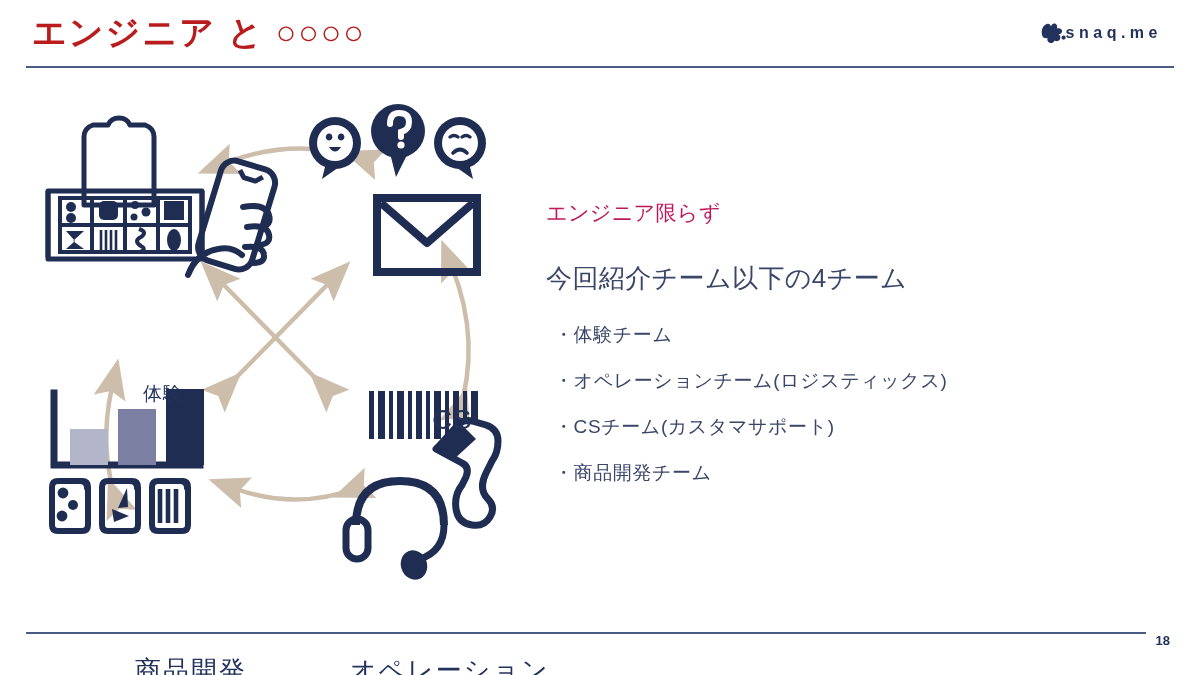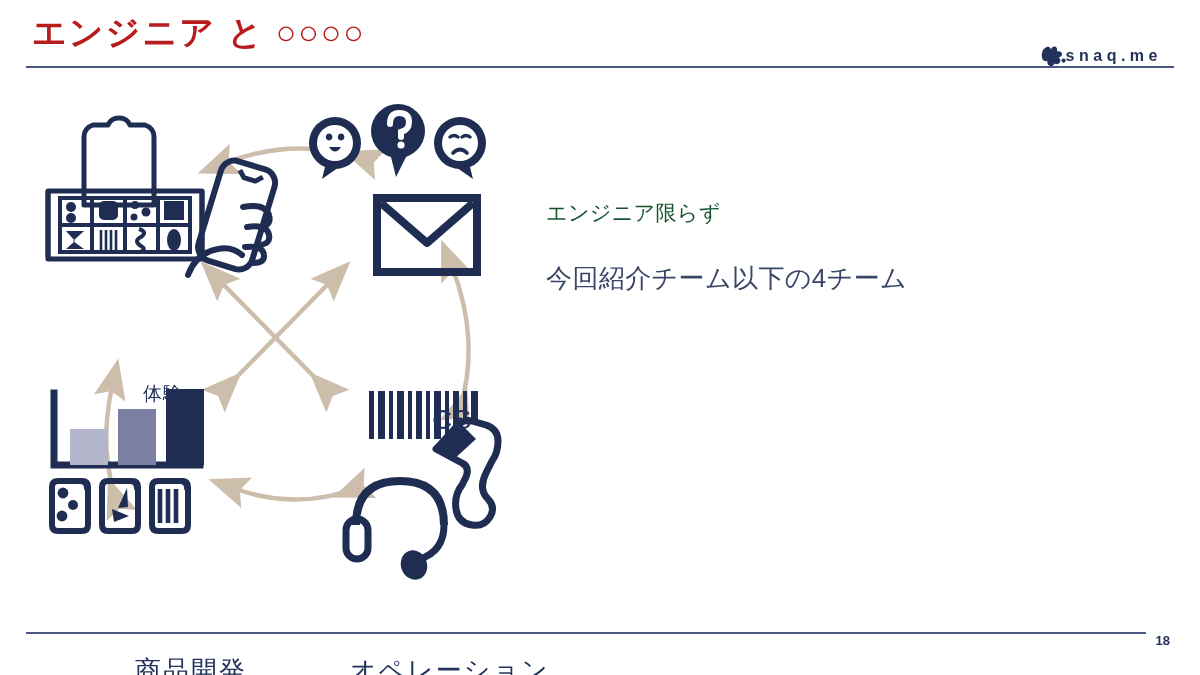--- a/index.html
+++ b/index.html
@@ -10,21 +10,21 @@
   }
   .slide{position:relative;width:1200px;height:675px;background:#fff;}
 
   
   .slide-title{
     position:absolute;left:32px;top:10px;
     font-size:34px;font-weight:bold;letter-spacing:2px;
     color:#b91c1c;white-space:nowrap;
   }
   .brand{
-    position:absolute;right:38px;top:45px;
+    position:absolute;right:38px;top:22px;
     display:flex;align-items:center;
   }
   .brand-mark{display:block;}
   .brand-text{
     font-size:16px;font-weight:bold;letter-spacing:4.5px;
     color:#23325c;
   }
   .rule-top{
     position:absolute;left:26px;top:66px;width:1148px;height:2px;
     background:#4a5a85;
@@ -47,21 +47,21 @@
     letter-spacing:1px;white-space:nowrap;
   }
   .lbl-taiken{left:103px;top:286px;}
   .lbl-cs{left:392px;top:286px;font-size:28px;letter-spacing:0.5px;margin-top:23px;}
   .lbl-shohin{left:95px;top:558px;font-size:26px;letter-spacing:2px;}
   .lbl-ope{left:310px;top:558px;font-size:26px;letter-spacing:2px;}
 
   
   .copy{position:absolute;left:546px;top:196px;width:630px;}
   .copy-line{
-    font-size:21px;line-height:34px;color:#14532d;
+    font-size:21px;line-height:34px;color:#be185d;
     letter-spacing:0.4px;white-space:nowrap;
   }
   .copy-gap{height:32px;}
   .copy-sub{
     font-size:26px;line-height:32px;color:#3a4668;
     letter-spacing:0.4px;white-space:nowrap;
   }
   .bullets{margin-top:18px;}
   .bullet{
     font-size:19px;line-height:46px;color:#3a4668;
@@ -251,17 +251,23 @@
     <span class="node-label lbl-taiken">体験</span>
     <span class="node-label lbl-cs">CS</span>
     <span class="node-label lbl-shohin">商品開発</span>
     <span class="node-label lbl-ope">オペレーション</span>
   </div>
 
   <div class="copy">
     <div class="copy-line">エンジニア限らず</div>
     <div class="copy-gap"></div>
     <div class="copy-sub">今回紹介チーム以下の4チーム</div>
+    <div class="bullets">
+      <div class="bullet">・体験チーム</div>
+      <div class="bullet">・オペレーションチーム(ロジスティックス)</div>
+      <div class="bullet">・CSチーム(カスタマサポート)</div>
+      <div class="bullet">・商品開発チーム</div>
+    </div>
   </div>
 
   <div class="rule-bottom"></div>
   <div class="page-num">18</div>
 </div>
 
 </body></html>

